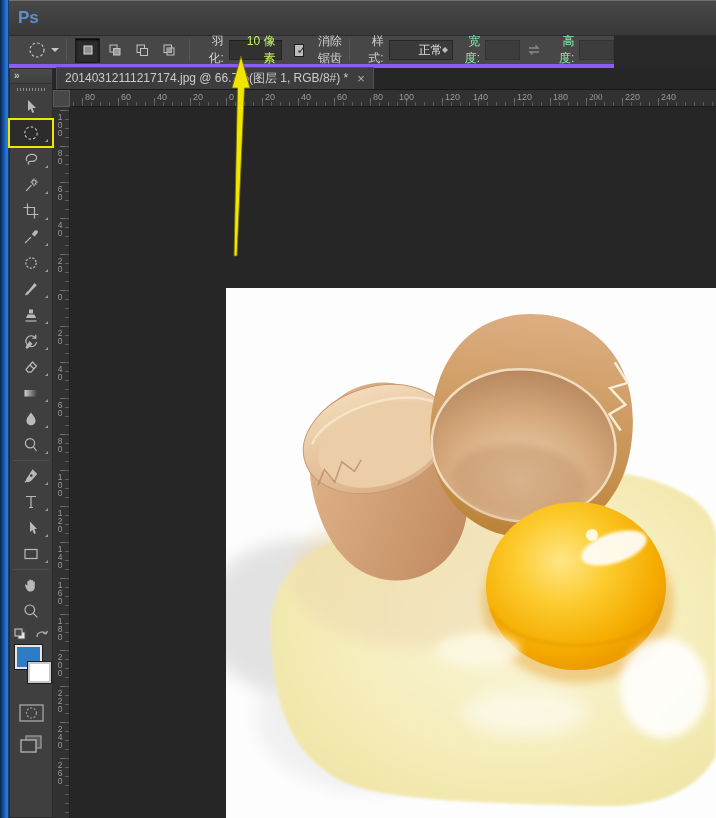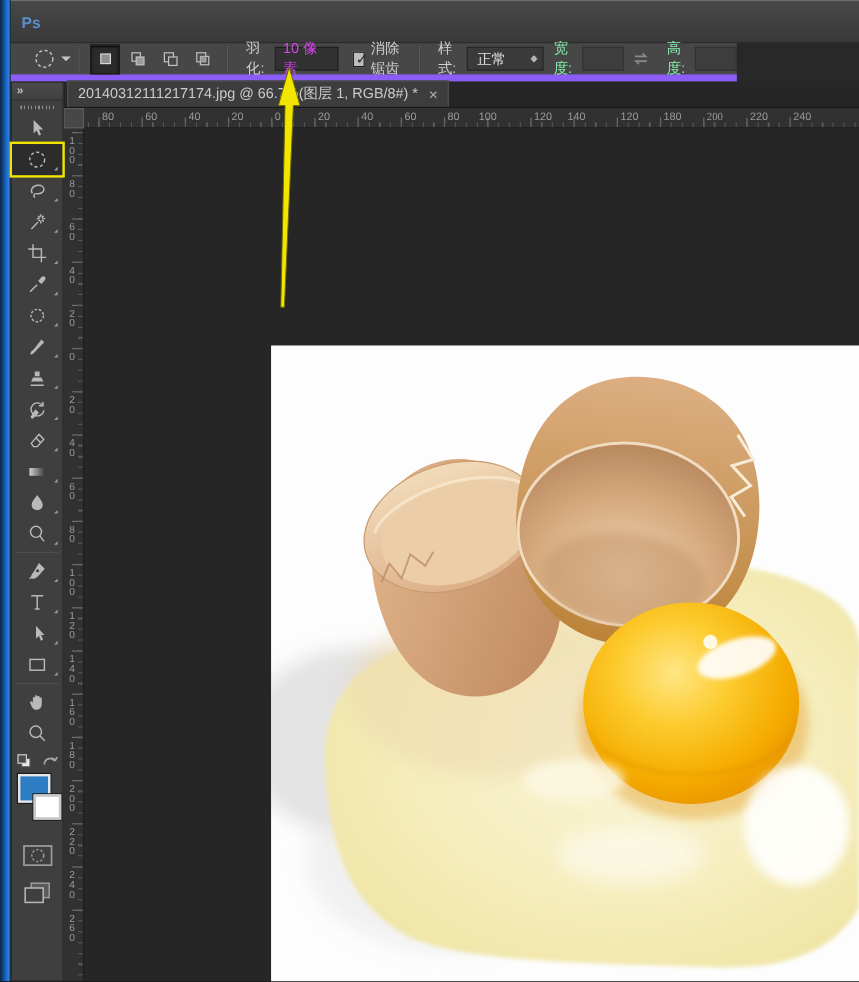--- a/index.html
+++ b/index.html
@@ -11,37 +11,37 @@
 
   
   .blue-strip{left:0;top:0;width:9px;height:818px;
     background:linear-gradient(90deg,#0a2447,#1a66c4 55%,#2f7fe0 82%,#0e2030);}
 
   
   .menubar{left:9px;top:0;width:707px;height:36px;
     background:linear-gradient(#484848,#393939);
     border-top:1px solid #6f6f6f;border-bottom:1px solid #2c2c2c;
     display:flex;align-items:center;}
-  .ps-logo{color:#5b8fd0;font-weight:bold;font-size:13px;padding:0 13px 0 9px;}
+  .ps-logo{color:#5b8fd0;font-weight:bold;font-size:17px;padding:0 13px 0 9px;}
   .menu-item{color:#d8d8d8;font-size:12.5px;padding:0 11px;cursor:default;}
 
   
   .optionsbar{left:9px;top:36px;width:605px;height:32px;background:#474747;
-    border-bottom:6px solid #8b5cf6;display:flex;align-items:center;
-    color:#cfcfcf;font-size:12px;}
+    border-bottom:4px solid #8b5cf6;display:flex;align-items:center;
+    color:#cfcfcf;font-size:12px;text-align:right;}
   .preset{display:flex;align-items:center;margin-left:18px;gap:4px;}
   .preset .caret{width:0;height:0;border:4px solid transparent;border-top-color:#c5c5c5;margin-top:4px;}
   .vsep{width:1px;height:22px;background:#353535;border-right:1px solid #585858;margin:0 7px;}
   .mode-btn{width:25px;height:25px;display:flex;align-items:center;justify-content:center;
     border:1px solid transparent;margin:0 1px;}
   .mode-btn.active{background:#2b2b2b;border:1px solid #1d1d1d;box-shadow:inset 0 1px 2px #000;}
   .opt-label{margin:0 5px 0 8px;}
   .opt-label.dim{color:#86efac;}
   .field{height:20px;background:#313131;border:1px solid #252525;border-top-color:#1f1f1f;
-    color:#d946ef;display:flex;align-items:center;padding:0 6px;}
+    color:#bef264;display:flex;align-items:center;padding:0 6px;}
   .field.feather{width:72px;}
   .field.disabled{width:44px;background:#3d3d3d;border-color:#333;}
   .checkbox{width:13px;height:13px;background:#bdbdbd;border:1px solid #1f1f1f;margin:0 5px 0 12px;
     position:relative;}
   .checkbox.checked::after{content:"✓";position:absolute;left:1px;top:-2px;color:#2b2b2b;
     font-size:12px;font-weight:bold;}
   .dropdown{width:88px;height:20px;background:#3a3a3a;border:1px solid #272727;
     display:flex;align-items:center;padding:0 4px 0 8px;color:#e0e0e0;}
   .dropdown .grow{flex:1;}
   .spinner{display:flex;flex-direction:column;gap:2px;align-items:center;}

